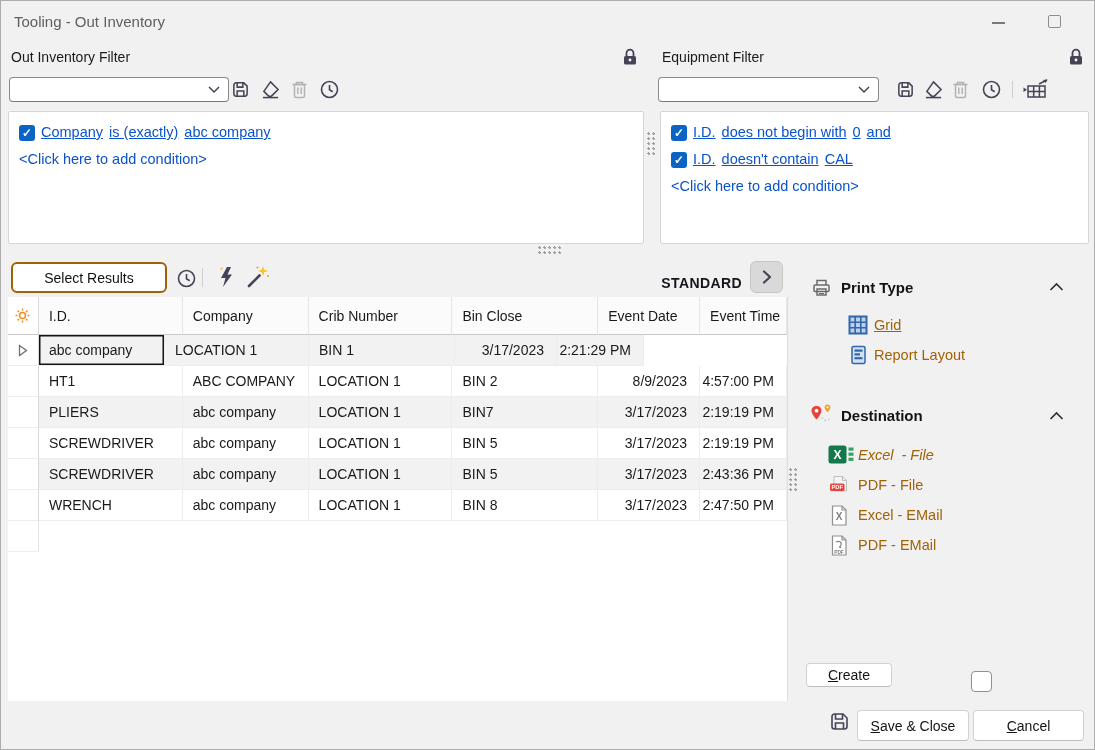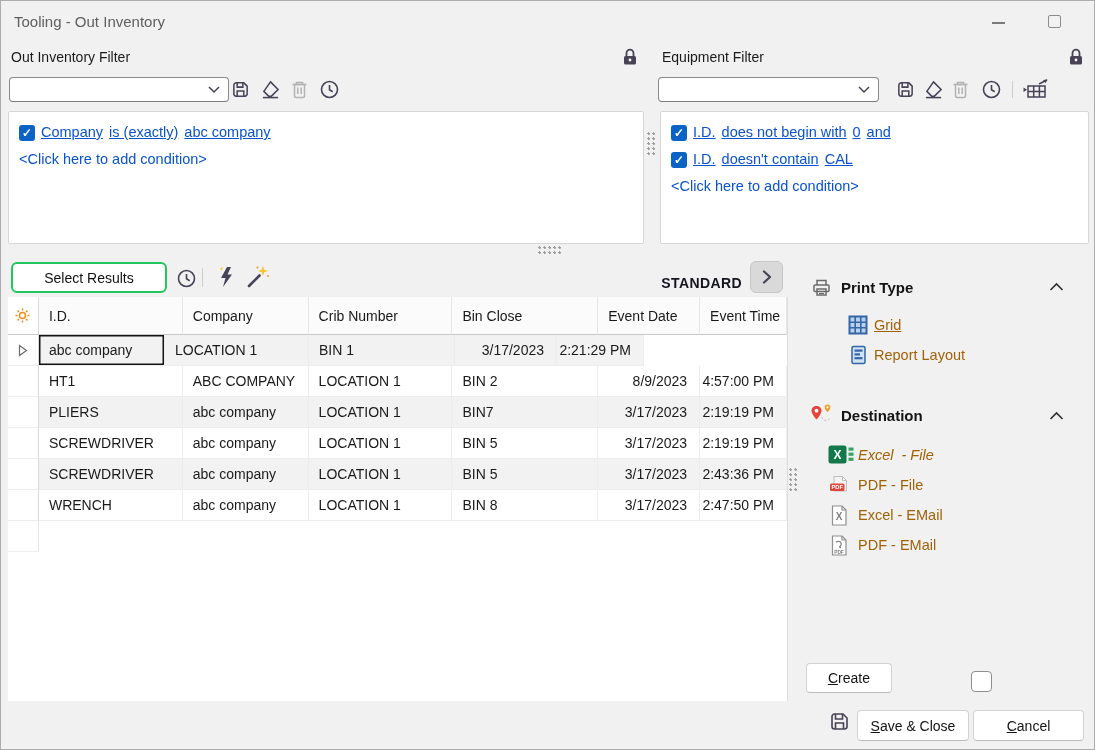--- a/index.html
+++ b/index.html
@@ -35,21 +35,21 @@
   }
   .lnk { color:#0b53cc; text-decoration:underline; cursor:pointer; }
   .addcond { color:#0b53cc; cursor:pointer; }
   .dots-v, .dots-h {
     background-image: radial-gradient(circle at 1.6px 1.6px, #9f9f9f 1.2px, transparent 1.4px);
     background-size:5px 5px;
   }
   .dots-v { width:9px; height:23px; cursor:col-resize; }
   .dots-h { width:23px; height:9px; cursor:row-resize; }
   .select-results {
-    background:#fff; border:2px solid #22c55e; border-radius:6px;
+    background:#fff; border:2px solid #a16207; border-radius:6px;
     font-size:14px; color:#111; display:flex; align-items:center; justify-content:center; cursor:pointer;
   }
   .standard { font-weight:bold; font-size:14px; letter-spacing:0.4px; color:#15151f; text-align:right; }
   .expandbtn {
     background:#d9d9d9; border:1px solid #c6c6c6; border-radius:6px;
     display:flex; align-items:center; justify-content:center; cursor:pointer;
   }
   
   .gridwrap { background:#fff; border-right:1px solid #dedede; }
   .grow { display:flex; }
@@ -416,21 +416,21 @@
     <svg width="18" height="21" viewBox="0 0 18 21">
         <path d="M2.5 1h9.5l4 4v15H2.5z" fill="#fff" stroke="#8f8f8f" stroke-width="1.2"></path>
         <path d="M12 1v4h4" fill="none" stroke="#8f8f8f" stroke-width="1.2"></path>
         <path d="M6 7c3-1.5 6 0 5 3l-1.5 2" fill="none" stroke="#808080" stroke-width="1.2"></path>
         <path d="M9 12.5l1 .8 1.4-.3-1-2z" fill="#808080"></path>
         <text x="9" y="18.5" font-size="4.8" font-weight="bold" fill="#808080" text-anchor="middle" font-family="Liberation Sans, sans-serif">PDF</text>
       </svg>
   </div>
   <div class="abs optlabel" style="left:857px; top:536px;">PDF - EMail</div>
 
-  <button class="abs btn" style="left:805px; top:662px; width:86px; height:30px;">
+  <button class="abs btn" style="left:805px; top:662px; width:86px; height:24px;">
     <span><span class="u">C</span><span>reate</span></span>
   </button>
   <div class="abs label" style="left:904px; top:673px;margin-top:48px;"><span>And </span><span class="u">C</span><span>lose</span></div>
   <div class="abs checkbox" style="left:970px; top:670px;"></div>
 
   <div class="abs" style="left:828px; top:710px;">
     <svg width="21" height="21" viewBox="0 0 21 21" fill="none" stroke="#474256" stroke-width="1.6">
         <path d="M3 5.5A2.5 2.5 0 0 1 5.5 3h8.5L18 7v8.5a2.5 2.5 0 0 1-2.5 2.5h-10A2.5 2.5 0 0 1 3 15.5z"></path>
         <path d="M6.5 3v5h7V3"></path>
         <path d="M6.5 18v-6h8v6"></path>

